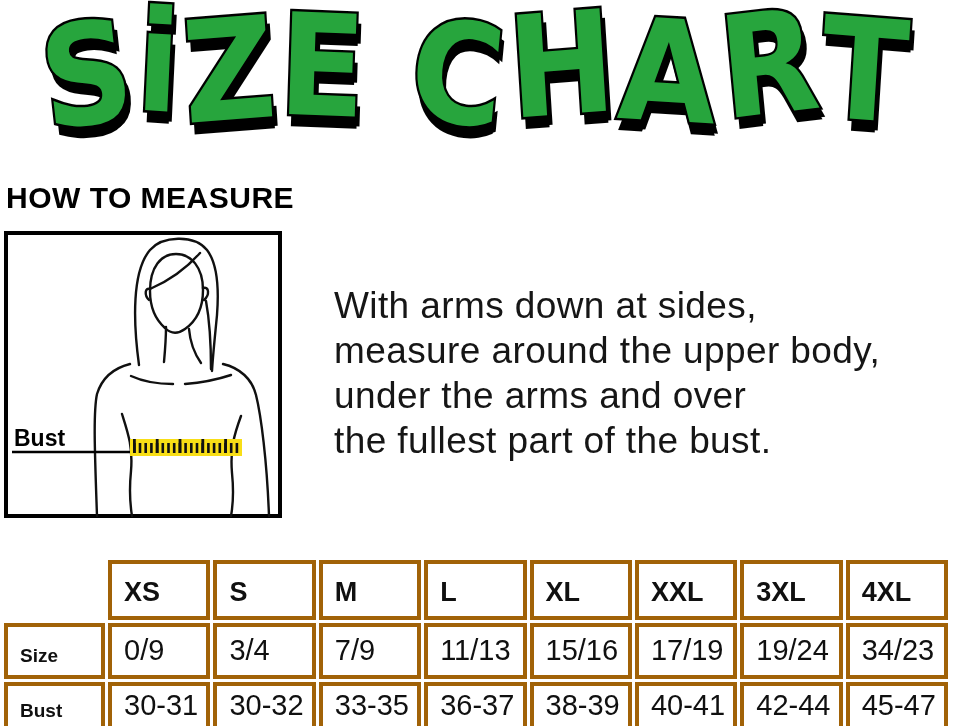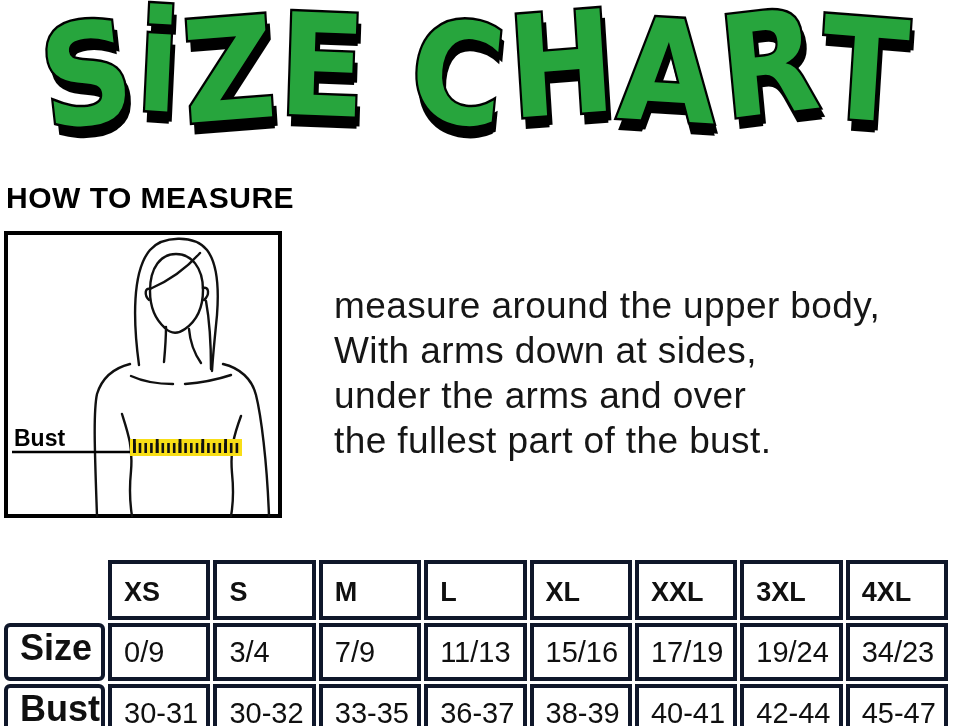--- a/index.html
+++ b/index.html
@@ -35,26 +35,26 @@
   #chest{position:absolute;left:334px;top:283px;width:618px;color:#161616;}
   #chest .hd{font-size:49px;font-weight:400;letter-spacing:1px;line-height:56px;margin:0 0 4px 0;}
   #chest .ln{font-size:37px;font-weight:400;letter-spacing:.4px;line-height:45px;}
 
   
   #sizetable{
     position:absolute;left:1px;top:557px;width:950px;
     border-collapse:separate;border-spacing:3px;table-layout:fixed;
   }
   #sizetable td,#sizetable th{
-    border:4px solid #0f172a;background:#fff;vertical-align:bottom;
+    border:4px solid #a16207;background:#fff;vertical-align:bottom;
     text-align:left;padding:0 4px 8px 12px;overflow:hidden;
   }
   #sizetable th{font-size:27px;font-weight:700;height:44px;}
   #sizetable td{font-size:29px;font-weight:400;}
-  #sizetable .rowlabel{font-size:36px;font-weight:700;border-radius:6px;}
+  #sizetable .rowlabel{font-size:19px;font-weight:700;}
   #sizetable .blank{border:none;background:transparent;}
   #sizetable tr.r-size td{height:40px;}
   #sizetable tr.r-bust td{height:36px;}
 </style>
 </head>
 <body>
 
 <div id="canvas">
 
   <div id="title"><span style="transform: rotate(-7deg) translateY(6px);">S</span><span style="transform: rotate(3deg) translateY(-6px);">i</span><span style="transform: rotate(-4deg) translateY(2px);">Z</span><span style="transform: rotate(2deg) translateY(-2px);">E</span><span class="sp"> </span><span style="transform: rotate(6deg) translateY(5px);">C</span><span style="transform: rotate(-4deg) translateY(-3px);">H</span><span style="transform: rotate(3deg) translateY(3px);">A</span><span style="transform: rotate(-6deg) translateY(-4px);">R</span><span style="transform: rotate(4deg) translateY(2px);">T</span></div>
@@ -96,22 +96,22 @@
         <line x1="129" y1="217" x2="237" y2="217" stroke="#111" stroke-width="10" stroke-dasharray="2.6 3.1"></line>
         <line x1="129" y1="215" x2="237" y2="215" stroke="#111" stroke-width="14" stroke-dasharray="2.8 20"></line>
       </g>
 
       <line x1="8" y1="221" x2="126" y2="221" stroke="#000" stroke-width="2.6"></line>
       <text x="10" y="215" font-family="Liberation Sans, sans-serif" font-size="23" font-weight="bold" fill="#000">Bust</text>
     </svg>
   </div>
 
   <div id="chest">
+    <div class="ln">With arms down at sides,</div>
     <div class="ln">measure around the upper body,</div>
-    <div class="ln">With arms down at sides,</div>
     <div class="ln">under the arms and over</div>
     <div class="ln">the fullest part of the bust.</div>
   </div>
 
   <table id="sizetable">
     <colgroup>
       <col style="width:101px">
       <col>
         <col>
         <col>

